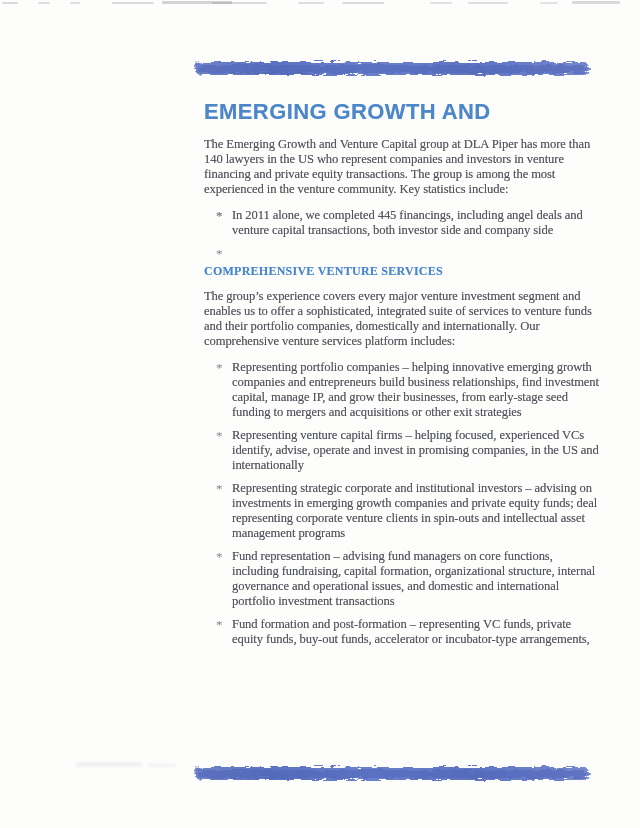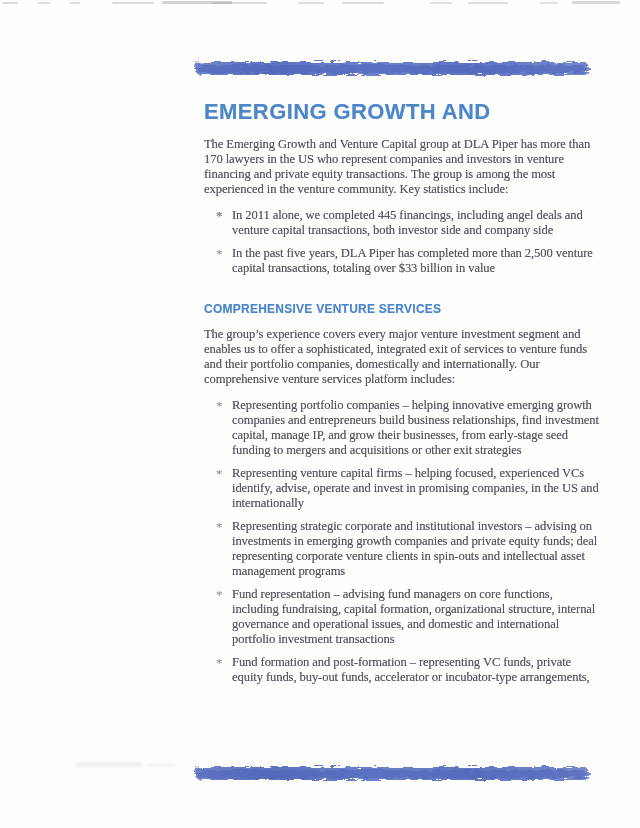--- a/index.html
+++ b/index.html
@@ -29,21 +29,21 @@
     margin:0 0 13px 0;
     font-family:"Liberation Sans", sans-serif;
     font-weight:bold;
     font-size:22px;line-height:24px;letter-spacing:0.4px;
     color:#4d87c9;
     text-shadow:0 0 0.6px rgba(77,135,201,0.5);
   }
   h1 span{display:block;}
   h2{
     margin:26px 0 10px 0;
-    font-family:Liberation Sans, sans-serif;
+    font-family:Liberation Serif, serif;
     font-weight:bold;
     font-size:12px;line-height:15px;letter-spacing:0.25px;
     color:#4a86cf;
     text-shadow:0 0 0.5px rgba(74,134,207,0.5);
   }
   p{margin:0 0 11px 0;}
   ul{list-style:none;margin:0 0 2px 0;padding:0;}
   li{position:relative;padding-left:28px;margin:0 0 8px 0;}
   .marker{
     position:absolute;left:12px;top:0;
@@ -97,39 +97,38 @@
     <rect x="7" y="7" width="394" height="13" rx="6" fill="url(#inkgrad)" filter="url(#roughen)" opacity="0.92"></rect>
     <rect x="10" y="10" width="388" height="8" rx="4" fill="#4c63b8" filter="url(#roughen)" opacity="0.5"></rect>
   </svg>
 
   <div class="content">
 
     <h1>
       <span>EMERGING GROWTH AND</span>
     </h1>
 
-    <p>The Emerging Growth and Venture Capital group at DLA Piper has more than 170 lawyers in the US who represent companies and investors in venture financing and private equity transactions. The group is among the most experienced in the venture community. Key statistics include:</p>
+    <p>The Emerging Growth and Venture Capital group at DLA Piper has more than 140 lawyers in the US who represent companies and investors in venture financing and private equity transactions. The group is among the most experienced in the venture community. Key statistics include:</p>
 
     <ul>
       <li>
         <span class="marker">*</span>
       </li>
       <li>
         <span class="marker">*</span>
         <span><span>In 2011 alone, we completed 445 financings, including angel deals and venture capital transactions, both investor side and company side</span><em></em></span>
       </li>
       <li>
         <span class="marker">*</span>
-        <span><span>In the past five years, DLA Piper has completed more than 2,500 venture capital transactions, totaling over $33 billion in value</span><em></em></span>
       </li>
     </ul>
 
     <h2>COMPREHENSIVE VENTURE SERVICES</h2>
 
-    <p>The group’s experience covers every major venture investment segment and enables us to offer a sophisticated, integrated exit of services to venture funds and their portfolio companies, domestically and internationally. Our comprehensive venture services platform includes:</p>
+    <p>The group’s experience covers every major venture investment segment and enables us to offer a sophisticated, integrated suite of services to venture funds and their portfolio companies, domestically and internationally. Our comprehensive venture services platform includes:</p>
 
     <ul>
       <li>
         <span class="marker">*</span>
         <span>Representing portfolio companies – helping innovative emerging growth companies and entrepreneurs build business relationships, find investment capital, manage IP, and grow their businesses, from early-stage seed funding to mergers and acquisitions or other exit strategies</span>
       </li>
       <li>
         <span class="marker">*</span>
         <span>Representing venture capital firms – helping focused, experienced VCs identify, advise, operate and invest in promising companies, in the US and internationally</span>
       </li>

